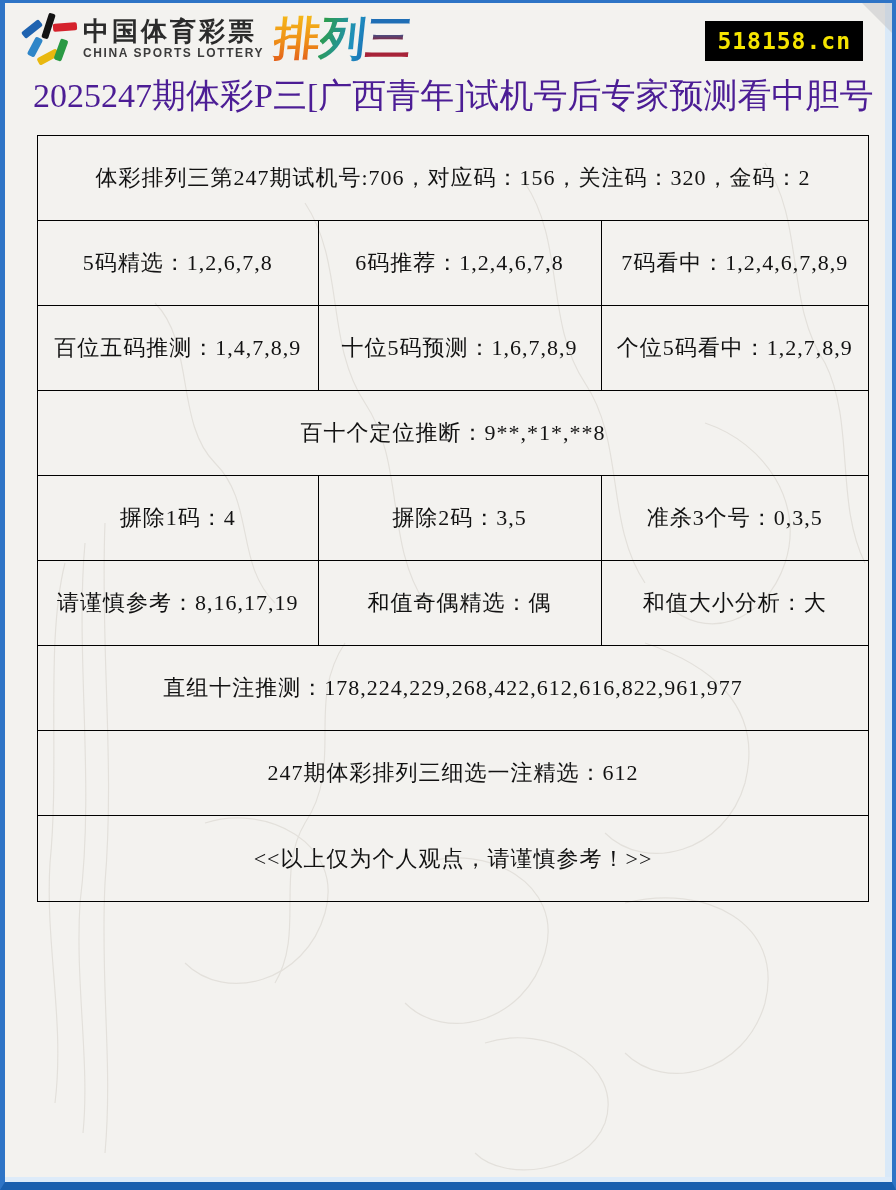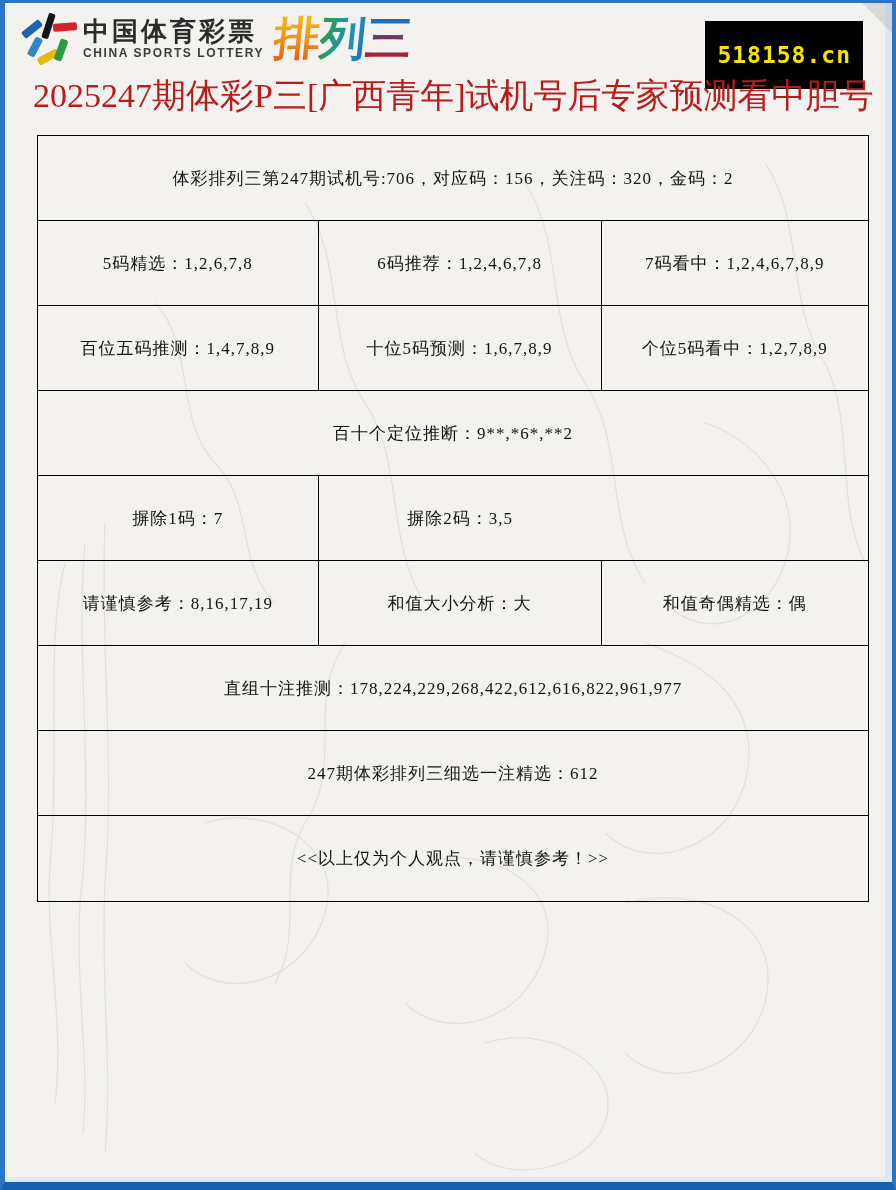--- a/index.html
+++ b/index.html
@@ -61,45 +61,45 @@
   }
   .brand span{background-clip:text;-webkit-background-clip:text;color:transparent;}
   .bc-pai{background-image:linear-gradient(180deg,#f6c21a 0%,#ef8f17 55%,#e0541d 100%);}
   .bc-lie{background-image:linear-gradient(100deg,#2f9e3c 0%,#1f8fc0 70%,#1b6cb4 100%);}
   .bc-san{background-image:linear-gradient(180deg,#1f6eb5 0%,#1f6eb5 38%,#8c1f35 55%,#c0273b 100%);}
   .badge{
     position:absolute;right:14px;top:12px;
     background:#000;color:#f5e400;
     font-family:"DejaVu Sans Mono","Liberation Mono",monospace;
     font-size:23px;font-weight:700;
-    padding:21px 12px;letter-spacing:1px;
+    padding:7px 12px;letter-spacing:1px;
   }
 
   
   .title{
     position:absolute;left:28px;top:70px;width:840px;margin:0;
-    font-size:34px;font-weight:400;color:#b91c1c;
+    font-size:34px;font-weight:400;color:#4c1d95;
     letter-spacing:0px;white-space:nowrap;
   }
 
   
   .ptable{
     position:absolute;left:32px;top:132px;width:832px;
     border:1px solid #000;box-sizing:border-box;
     background:transparent;
   }
   .trow{display:grid;height:85px;border-bottom:1px solid #000;box-sizing:border-box;}
   .trow:last-child{border-bottom:none;}
   .r1{grid-template-columns:100%;}
   .r3{grid-template-columns:33.8% 34.1% 32.1%;}
   .r2{grid-template-columns:50.8% 49.2%;}
   .tcell{
     display:flex;align-items:center;justify-content:center;
     border-right:1px solid #000;box-sizing:border-box;
-    font-size:17px;color:#121212;letter-spacing:1px;
+    font-size:22px;color:#121212;letter-spacing:1px;
     text-align:center;padding:0 6px;
   }
   .tcell:last-child{border-right:none;}
 </style>
 </head>
 <body>
 
 <div class="page">
 
   <svg class="watermark" width="896" height="1190" viewBox="0 0 896 1190" fill="none" stroke="#d6d2cb" stroke-width="1.2" opacity="0.55">
@@ -157,32 +157,33 @@
       <div class="tcell">7码看中：1,2,4,6,7,8,9</div>
     </div>
 
     <div class="trow r3">
       <div class="tcell">百位五码推测：1,4,7,8,9</div>
       <div class="tcell">十位5码预测：1,6,7,8,9</div>
       <div class="tcell">个位5码看中：1,2,7,8,9</div>
     </div>
 
     <div class="trow r1">
-      <div class="tcell">百十个定位推断：9**,*6*,**2</div>
-    </div>
-
-    <div class="trow r3">
-      <div class="tcell">摒除1码：7</div>
+      <div class="tcell">百十个定位推断：9**,*1*,**8</div>
+    </div>
+
+    <div class="trow r3">
+      <div class="tcell">摒除1码：4</div>
       <div class="tcell">摒除2码：3,5</div>
+      <div class="tcell">准杀3个号：0,3,5</div>
     </div>
 
     <div class="trow r3">
       <div class="tcell">请谨慎参考：8,16,17,19</div>
+      <div class="tcell">和值奇偶精选：偶</div>
       <div class="tcell">和值大小分析：大</div>
-      <div class="tcell">和值奇偶精选：偶</div>
     </div>
 
 
     <div class="trow r1">
       <div class="tcell">直组十注推测：178,224,229,268,422,612,616,822,961,977</div>
     </div>
 
 
     <div class="trow r1">
       <div class="tcell">247期体彩排列三细选一注精选：612</div>

